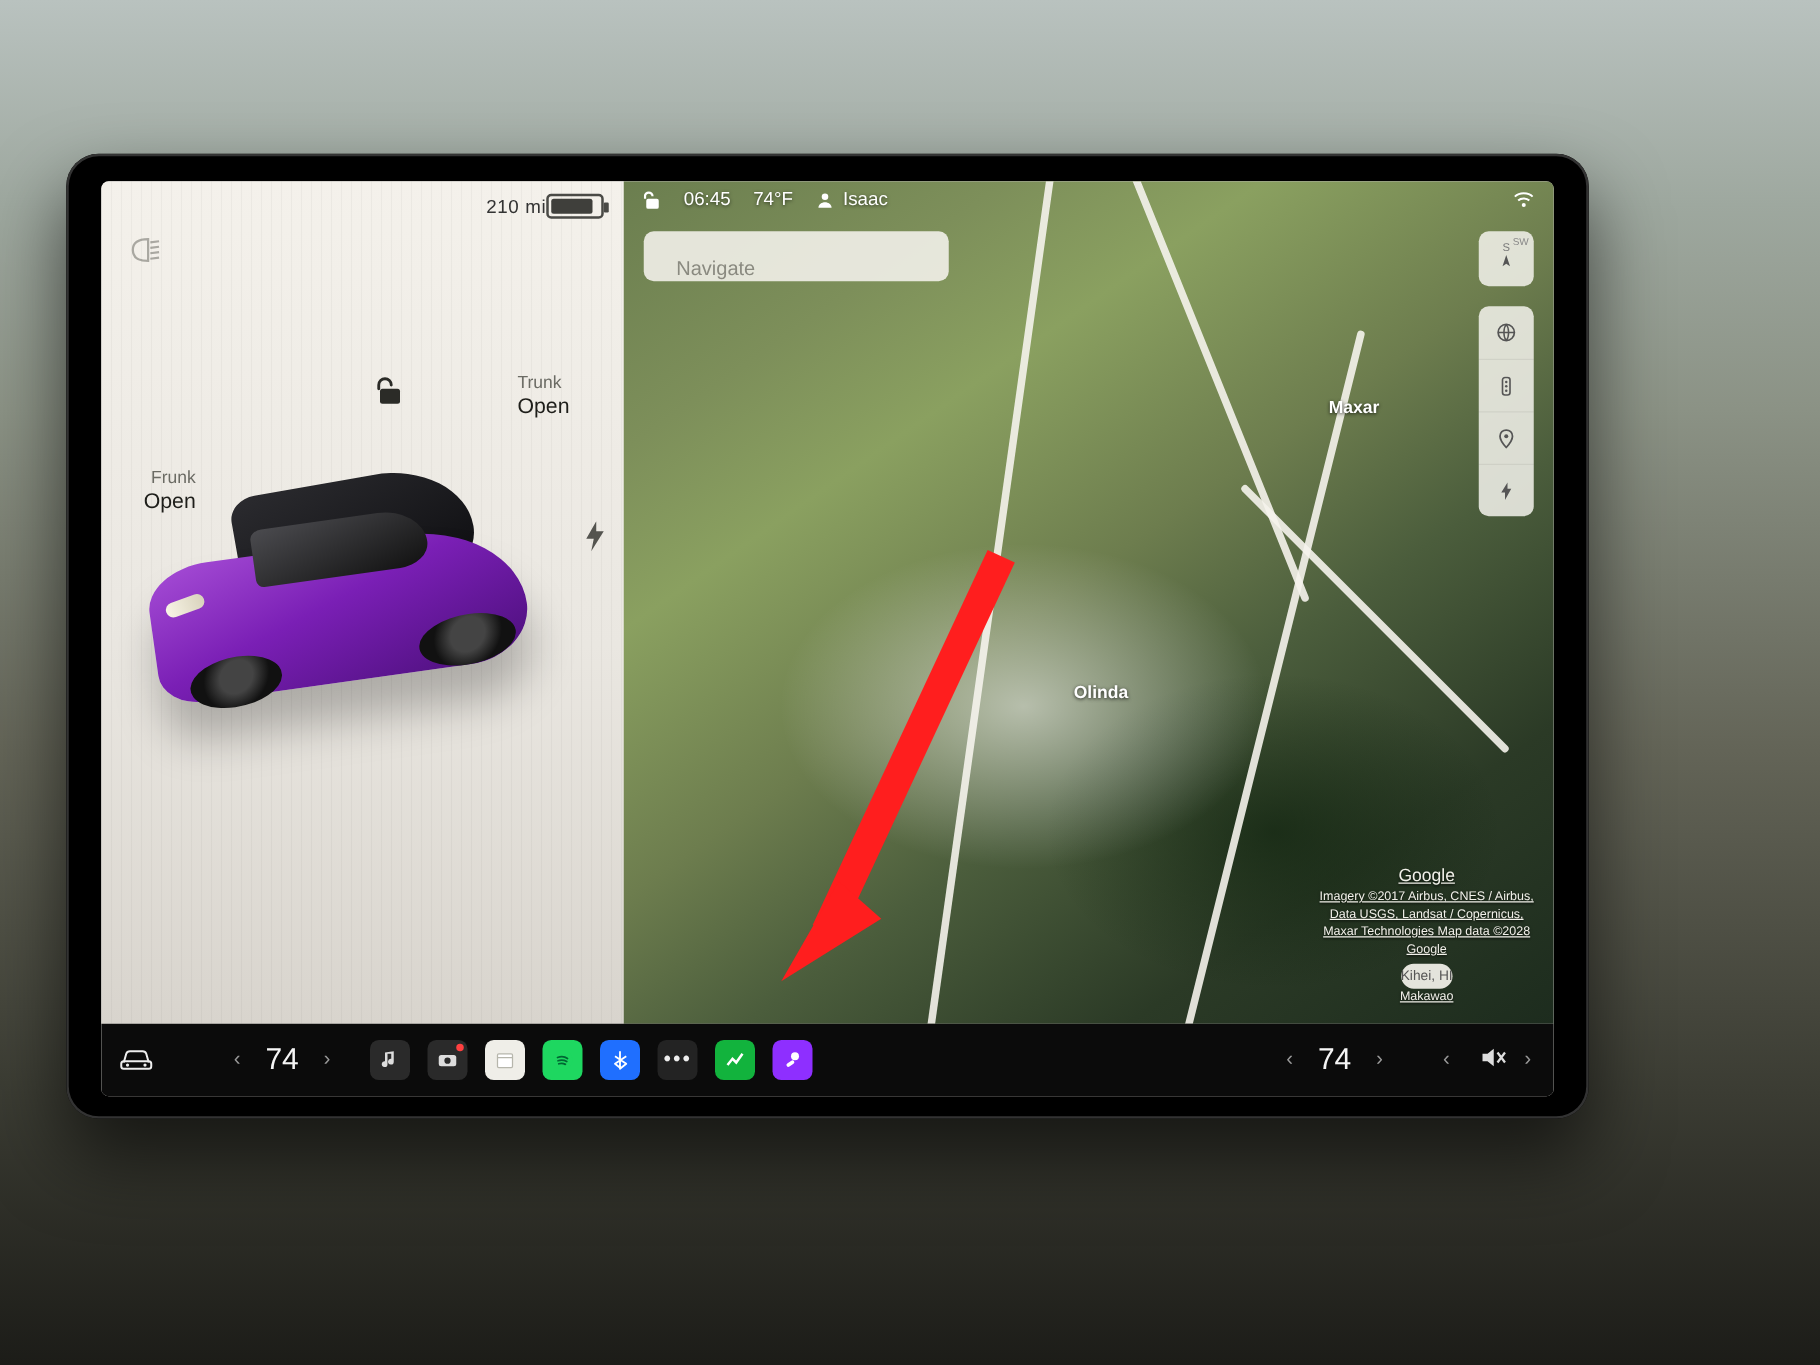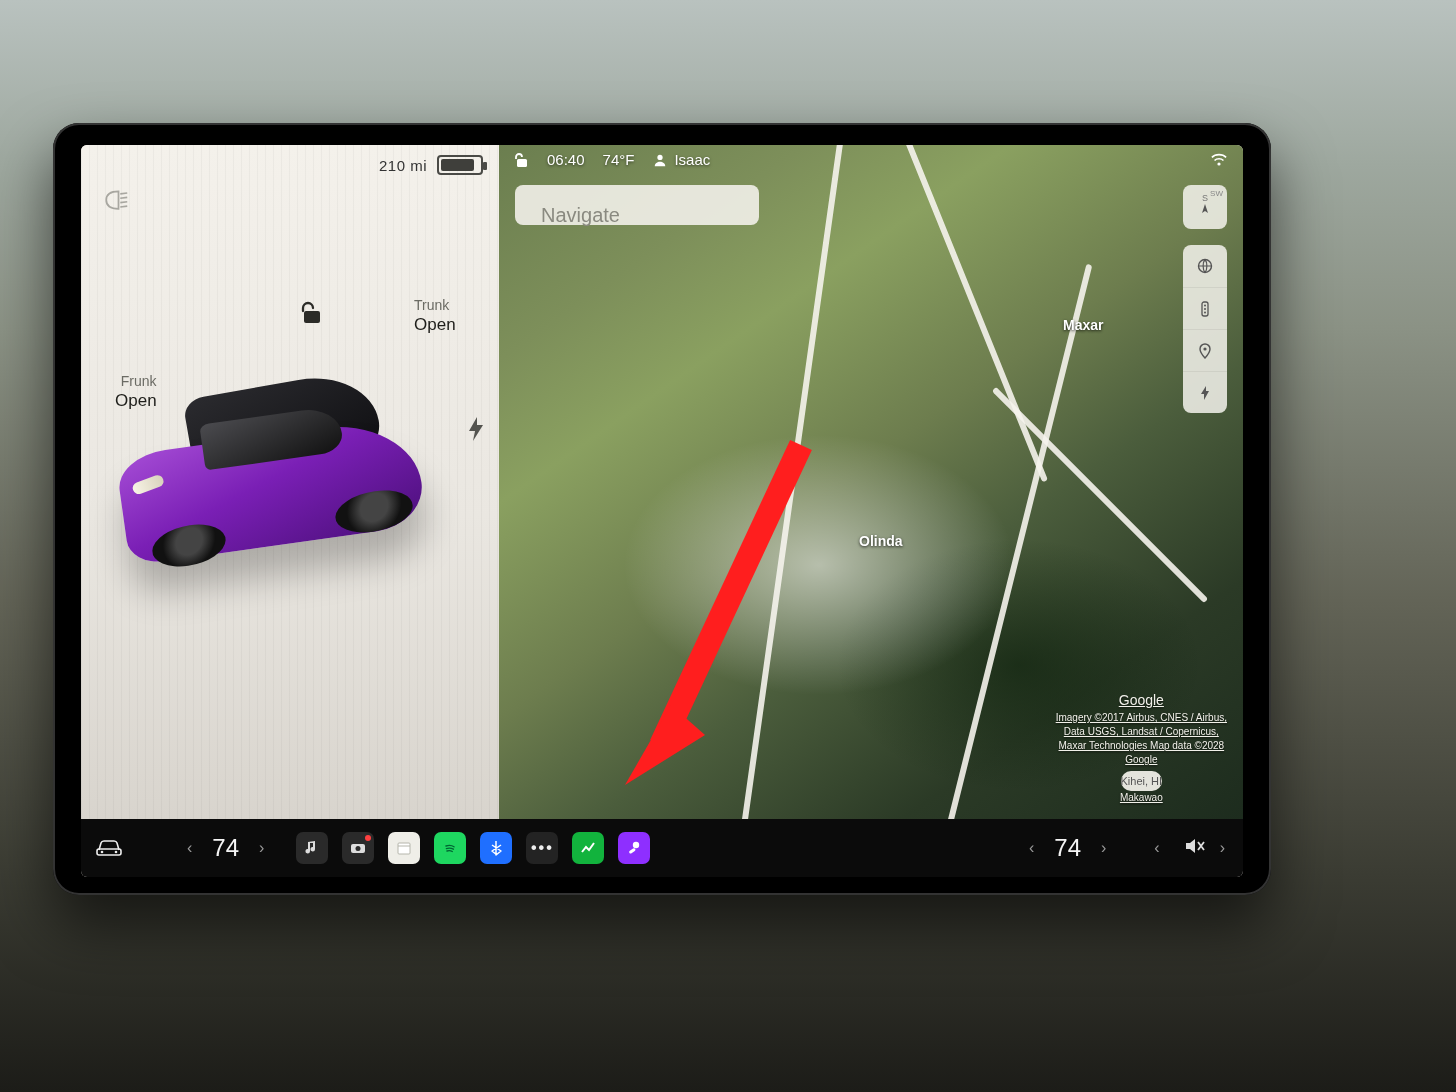--- a/index.html
+++ b/index.html
@@ -64,21 +64,21 @@
     display: flex;
     align-items: center;
     padding: 0 12px;
     gap: 8px;
   }
 
   
   .lp-top {
     position: absolute;
     top: 10px; right: 16px;
-    display: flex; align-items: center; gap: 10px;
+    display: flex; align-items: center; 
     color: #333; font-size: 15px; letter-spacing: 0.5px;
   }
   .battery-shell {
     width: 46px; height: 20px;
     border: 2px solid #4a4a46; border-radius: 4px;
     position: relative; display: inline-block;
   }
   .battery-shell::after {
     content: ""; position: absolute; right: -6px; top: 5px;
     width: 4px; height: 8px; background: #4a4a46; border-radius: 1px;
@@ -152,21 +152,21 @@
     width: 244px; height: 40px;
     background: rgba(245,243,237,0.88);
     border-radius: 8px;
     display: flex; align-items: center; gap: 12px;
     padding: 0 14px;
     color: #7b7b72; font-size: 16px;
     border: none; outline: none;
   }
   .nav-search input {
     border: none; background: transparent; outline: none;
-    font-size: 20px; color: #444; flex:1;margin-top:21px;
+    font-size: 16px; color: #444; flex:1;margin-top:21px;
   }
   .nav-search input::placeholder { color: #8a8a80; }
 
   .compass {
     position: absolute; right: 16px; top: 40px;
     width: 44px; height: 44px;
     background: rgba(245,243,237,0.85);
     border-radius: 8px;
     display:flex; align-items:center; justify-content:center;
     font-size: 10px; color:#777;
@@ -288,21 +288,21 @@
       <div class="road r1"></div>
       <div class="road r2"></div>
       <div class="road r3"></div>
       <div class="road r4"></div>
 
       <div class="rp-header">
         <svg class="lock-mini" viewBox="0 0 14 16">
           <path d="M4 7 V5 a3 3 0 0 1 6 0" fill="none" stroke="#fff" stroke-width="1.8" transform="translate(-3,0)"></path>
           <rect x="2" y="7" width="10" height="8" rx="1.5" fill="#fff"></rect>
         </svg>
-        <span>06:40</span>
+        <span>06:45</span>
         <span>74°F</span>
         <span style="display:flex;align-items:center;gap:6px">
           <svg class="user-icon" viewBox="0 0 16 16">
             <circle cx="8" cy="5" r="3" fill="#fff"></circle>
               <path d="M2 15c0-3 3-5 6-5s6 2 6 5Z" fill="#fff"></path>
           </svg>
           <span>Isaac</span>
         </span>
         <span class="gap"></span>
         <svg class="wifi-icon" viewBox="0 0 18 14">
@@ -352,21 +352,21 @@
             </svg>
         </div>
         <div class="tool">
           <svg class="svg-ic" viewBox="0 0 16 16">
               <path d="M9 1 L4 9 h3 L7 15 L12 6 h-3 Z" fill="#555"></path>
             </svg>
         </div>
       </div>
 
       <div class="map-place" style="left:564px; top:172px;">Maxar</div>
-      <div class="map-place" style="left:360px; top:388px;text-align:center;">Olinda</div>
+      <div class="map-place" style="left:360px; top:400px;text-align:center;">Olinda</div>
 
       <div class="map-attr">
         <div class="google">Google</div>
         <div>Imagery ©2017 Airbus, CNES / Airbus,</div>
         <div>Data USGS, Landsat / Copernicus,</div>
         <div>Maxar Technologies Map data ©2028</div>
         <div>Google</div>
         <span class="map-chip">Kihei, HI</span>
         <div>Makawao</div>
       </div>

